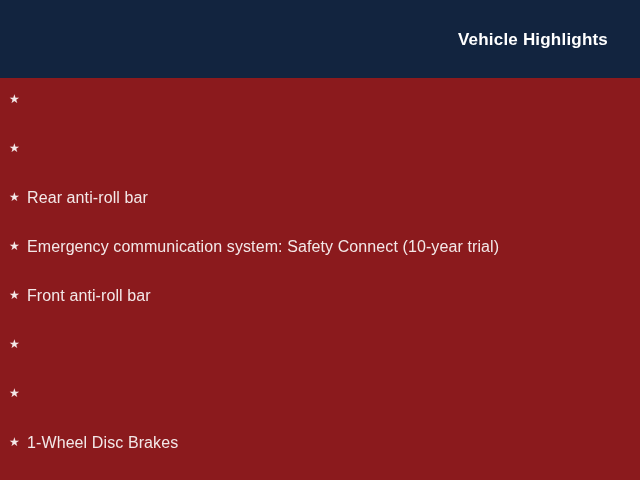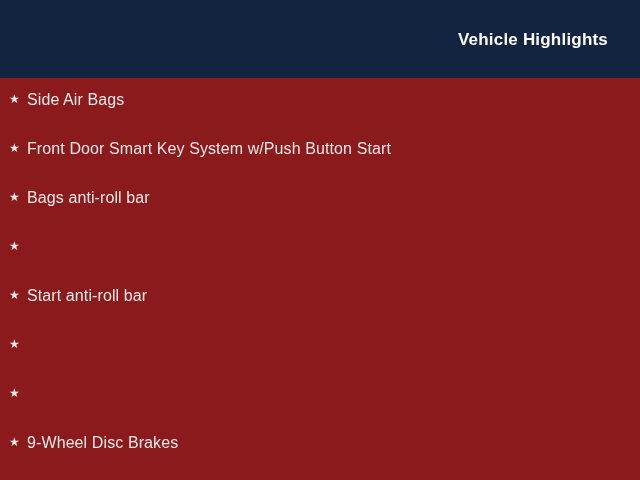--- a/index.html
+++ b/index.html
@@ -84,51 +84,50 @@
 
   <div class="header-band">
     <div class="header-title">Vehicle Highlights</div>
   </div>
 
   <div class="body-area">
     <ul class="highlight-list">
 
       <li class="highlight-item">
         <span class="bullet-star">★</span>
-        <span class="item-label">Side Air Bags</span>
-      </li>
-
-      <li class="highlight-item">
-        <span class="bullet-star">★</span>
-        <span class="item-label">Front Door Smart Key System w/Push Button Start</span>
-      </li>
-
-      <li class="highlight-item">
-        <span class="bullet-star">★</span>
-        <span class="item-label">Bags anti-roll bar</span>
       </li>
 
       <li class="highlight-item">
         <span class="bullet-star">★</span>
       </li>
 
       <li class="highlight-item">
         <span class="bullet-star">★</span>
-        <span class="item-label">Start anti-roll bar</span>
+        <span class="item-label">Rear anti-roll bar</span>
+      </li>
+
+      <li class="highlight-item">
+        <span class="bullet-star">★</span>
+        <span class="item-label">Emergency communication system: Safety Connect (10-year trial)</span>
+      </li>
+
+      <li class="highlight-item">
+        <span class="bullet-star">★</span>
+        <span class="item-label">Front anti-roll bar</span>
       </li>
 
       <li class="highlight-item">
         <span class="bullet-star">★</span>
       </li>
 
       <li class="highlight-item">
         <span class="bullet-star">★</span>
       </li>
 
       <li class="highlight-item">
         <span class="bullet-star">★</span>
-        <span class="item-label">9-Wheel Disc Brakes</span>
+        <span class="item-label">1-Wheel Disc Brakes</span>
       </li>
 
     </ul>
   </div>
 
 </div>
 
 </body></html>

